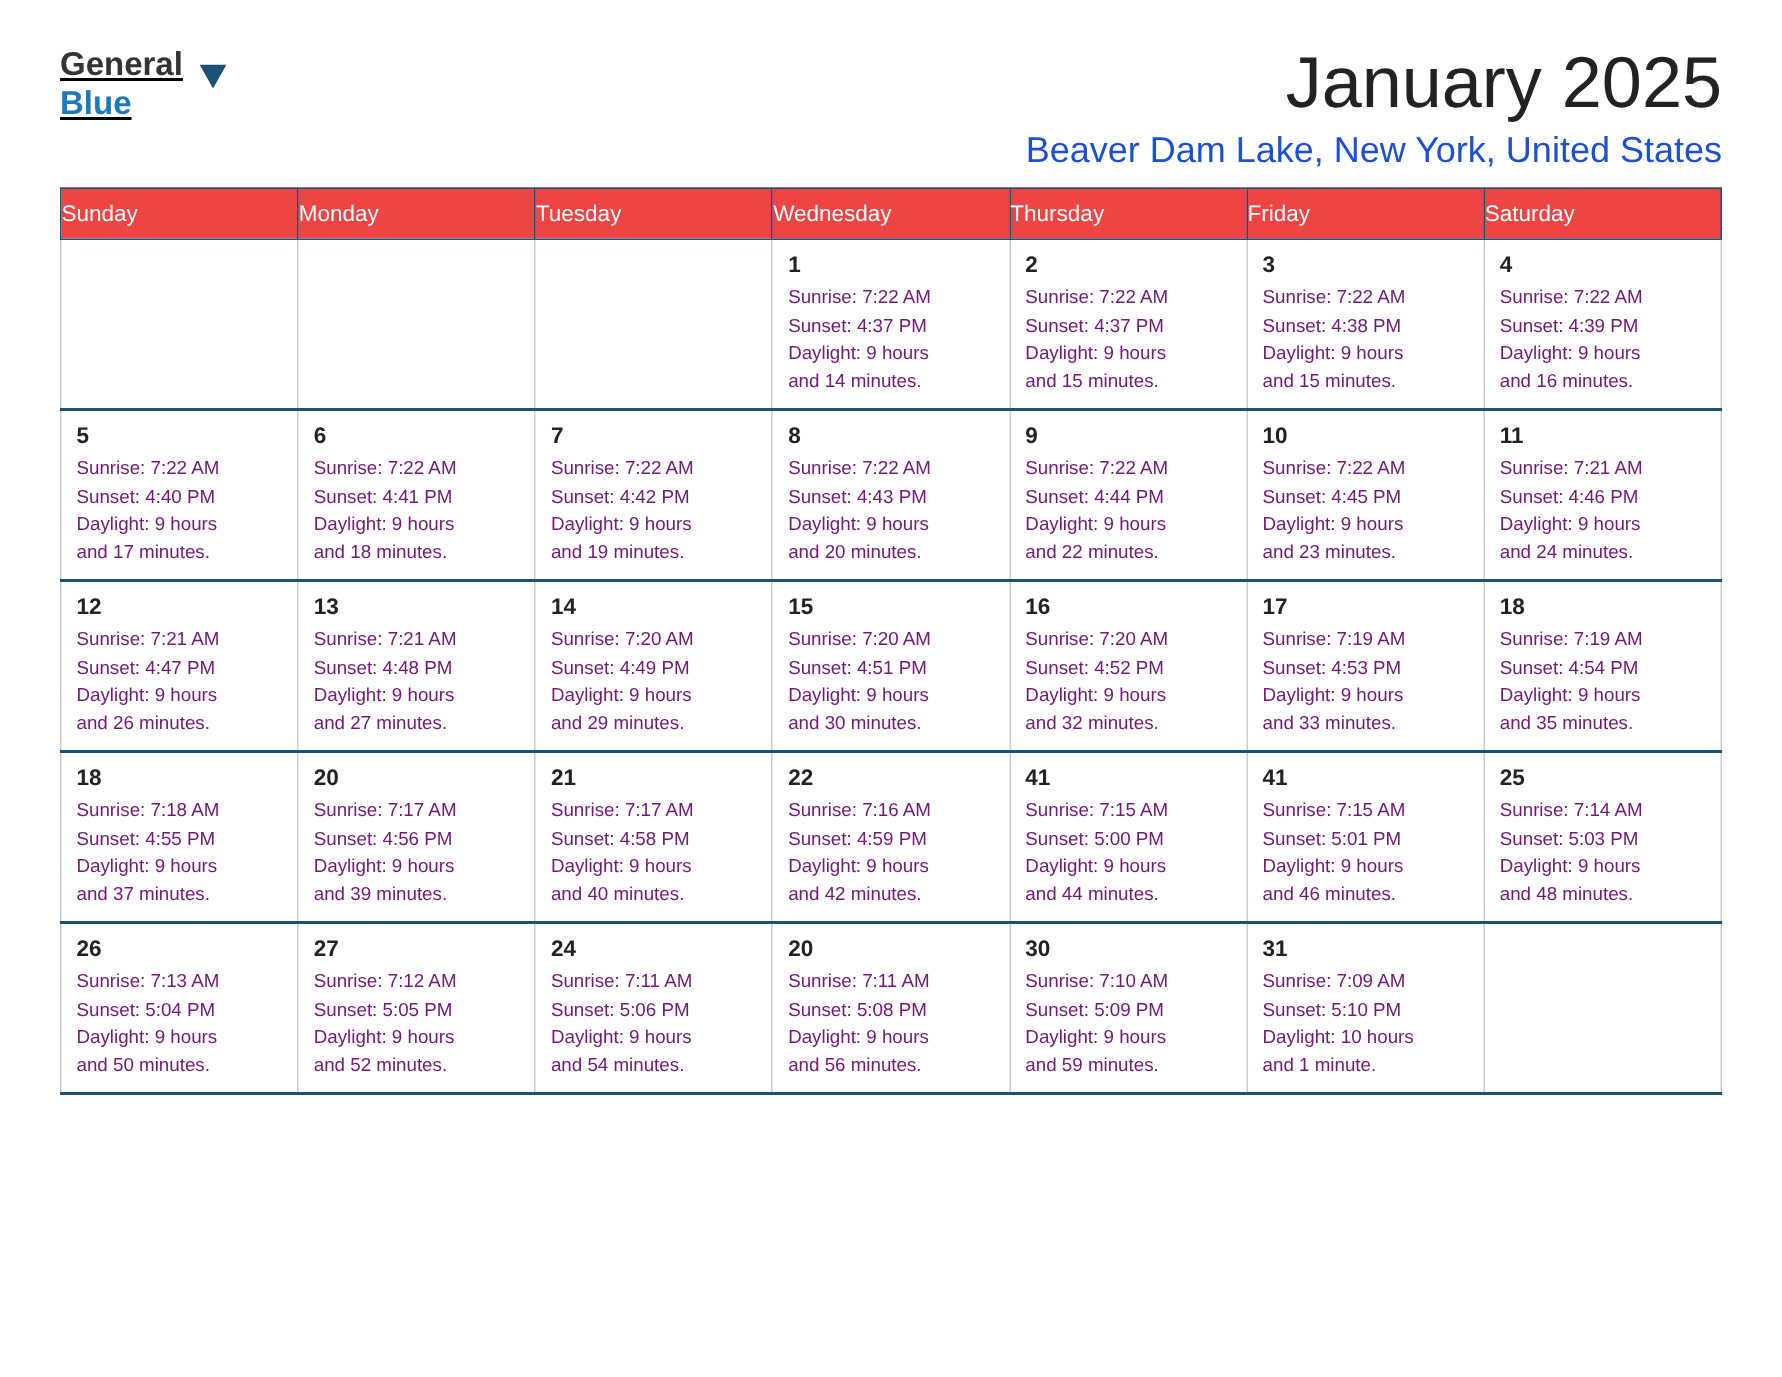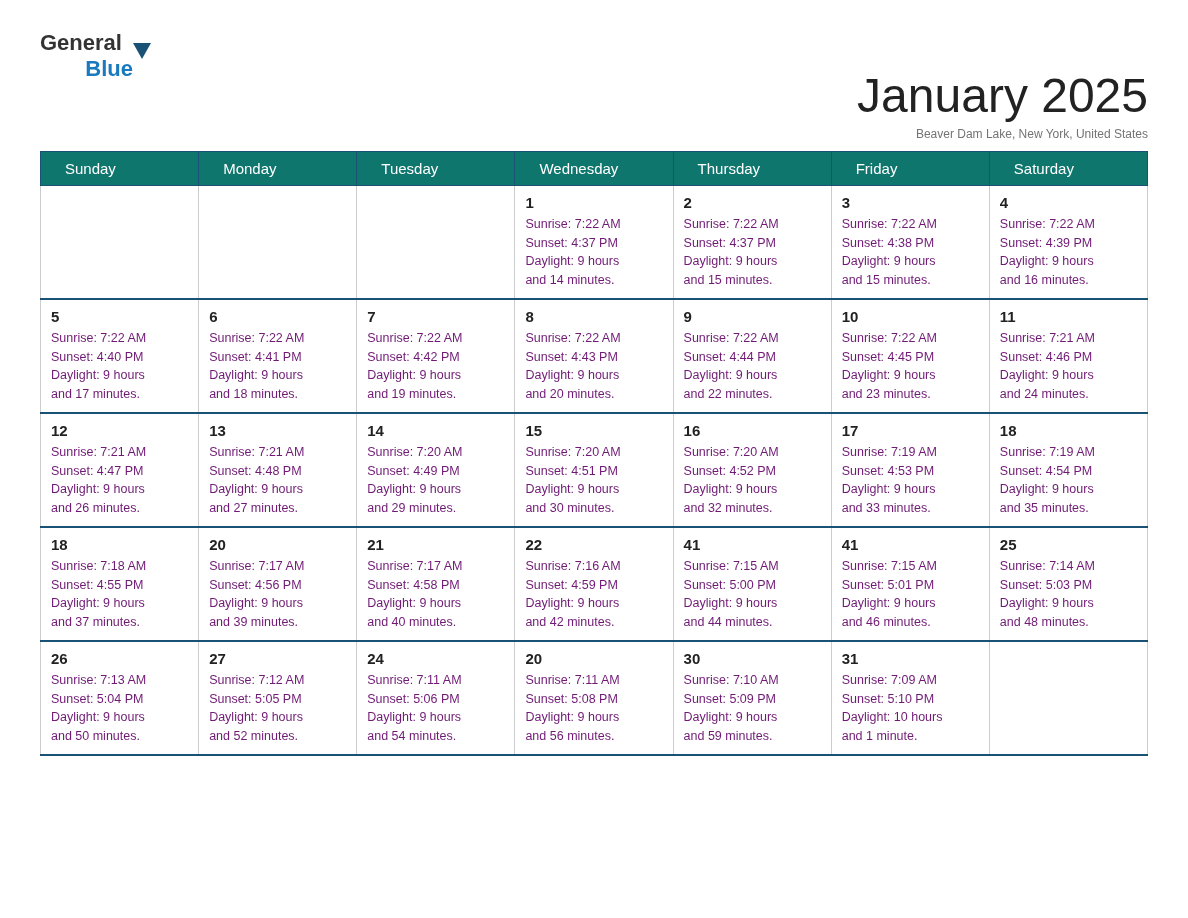--- a/index.html
+++ b/index.html
@@ -32,36 +32,35 @@
       font-weight: bold;
     }
     .title-area {
       text-align: right;
     }
     .month-title {
       font-size: 48px;
       font-weight: normal;
       color: #222;
       line-height: 1.1;
-      margin-top: 40px;
     }
     .location-title {
-      font-size: 12px;
-      color: #737373;
+      font-size: 24px;
+      color: #1d4ed8;
       margin-top: 4px;
     }
     .calendar-table {
       width: 100%;
       border-collapse: collapse;
       margin-top: 10px;
     }
     .calendar-table thead tr th {
-      background-color: #0f766e;
+      background-color: #ef4444;
       color: #fff;
-      padding: 8px 24px;
+      padding: 8px 0;
       text-align: left;
       font-size: 15px;
       font-weight: normal;
       border: 1px solid #1a5276;
     }
     .calendar-table tbody tr td {
       vertical-align: top;
       padding: 8px 10px;
       border: 1px solid #ccc;
       font-size: 13px;
@@ -86,21 +85,21 @@
     }
     .empty-cell {
       background: #fff;
     }
   </style>
 </head>
 <body>
 
 <div class="header-area">
   <div class="logo">
-    <div style="display:flex; flex-direction:column; align-items:flex-end;">
+    <div style="display:flex; flex-direction:column; align-items:flex-start;text-decoration:underline;">
       <div style="display:flex; align-items:center;">
         <span class="logo-general">General</span>
         <span style="display:inline-block; width:0; height:0; border-left:9px solid transparent; border-right:0px solid transparent; border-bottom:0; border-top:0; margin-left:2px; position:relative; top:0;">
           
           <svg width="18" height="16" viewBox="0 0 18 16">
             <polygon points="0,0 18,0 9,16" fill="#1a5276"></polygon>
           </svg>
         </span>
       </div>
       <span class="logo-blue-text">Blue</span>

